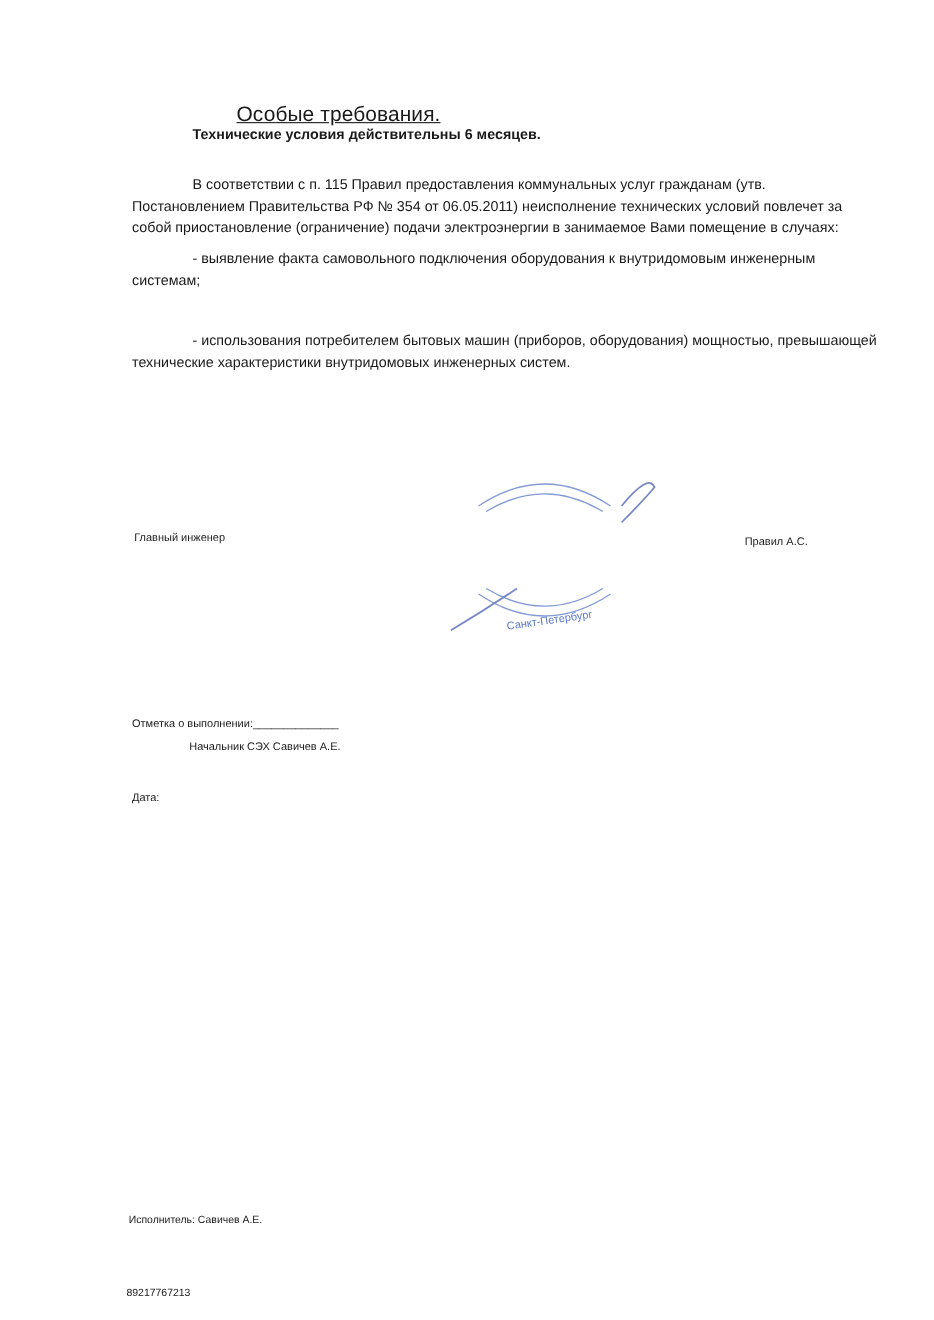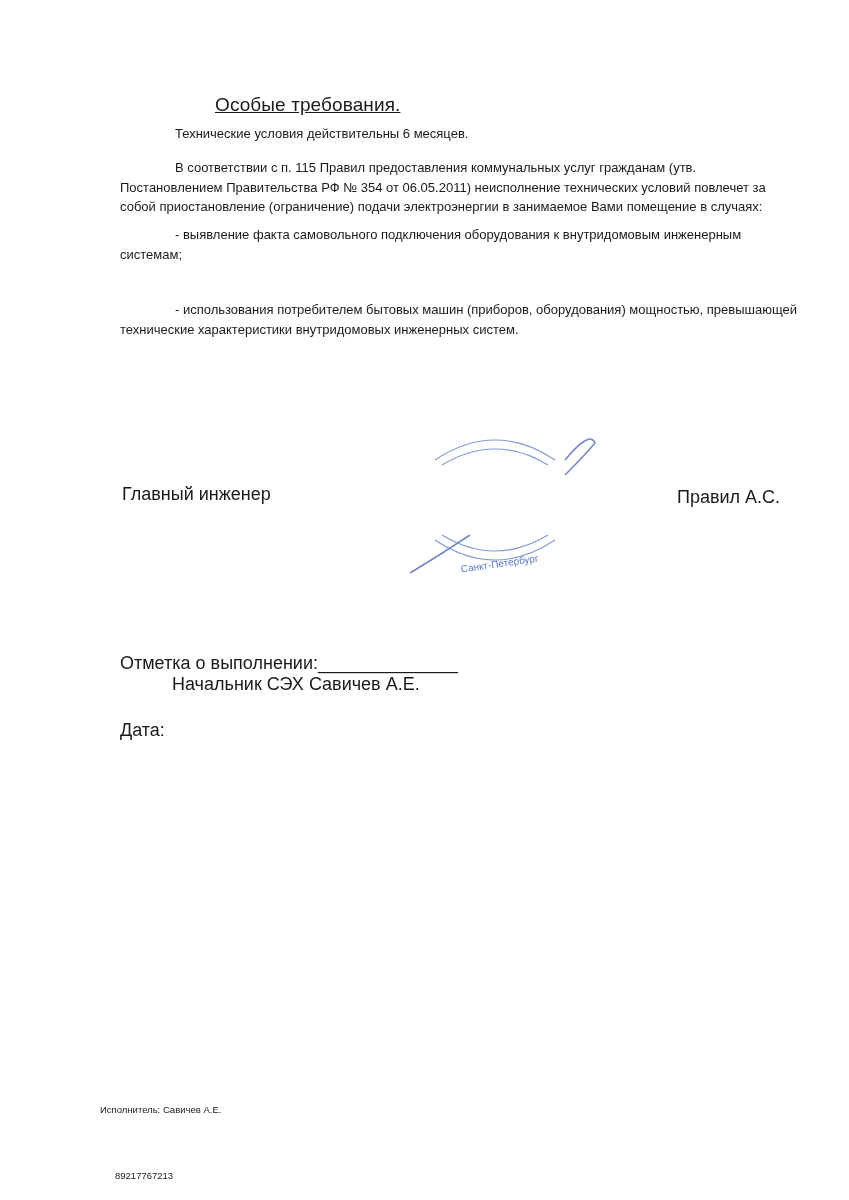--- a/index.html
+++ b/index.html
@@ -4,32 +4,32 @@
 <style>
   html, body { margin: 0; padding: 0; }
   body {
     width: 849px; height: 1200px; background: #ffffff; position: relative; overflow: hidden;
     font-family: "Liberation Sans", "DejaVu Sans", sans-serif; color: #1a1a1a;
   }
   .abs { position: absolute; white-space: nowrap; }
   .heading { left: 175px; top: 94px; font-size: 19px; text-decoration: underline; letter-spacing: 0.1px; margin-left: 40px; }
   .para { position: absolute; left: 120px; width: 680px; font-size: 13px; line-height: 19.5px; white-space: normal; }
   .para .ind { display: inline-block; width: 55px; }
-  .sig { font-size: 18px; }
+  .sig { font-size: 10px; }
   .small { font-size: 9.5px; }
   .stamp { position: absolute; left: 400px; top: 415px; width: 220px; height: 175px; }
 </style>
 </head>
 <body>
 
 <div>
 
   <div class="abs heading">Особые требования.</div>
 
-  <div class="para" style="top:124px;">
+  <div class="para" style="top:112px;font-weight:bold;">
     <span class="ind"></span><span>Технические условия действительны 6 месяцев.</span>
   </div>
 
   <div class="para" style="top:158px;">
     <span class="ind"></span><span>В соответствии с п. 115 Правил предоставления коммунальных услуг гражданам (утв. Постановлением Правительства РФ № 354 от 06.05.2011) неисполнение технических условий повлечет за собой приостановление (ограничение) подачи электроэнергии в занимаемое Вами помещение в случаях:</span>
   </div>
 
   <div class="para" style="top:225px;">
     <span class="ind"></span><span>- выявление факта самовольного подключения оборудования к внутридомовым инженерным системам;</span>
   </div>
@@ -52,16 +52,16 @@
 
   <div class="abs sig" style="left:122px; top:484px;">Главный инженер</div>
   <div class="abs sig" style="left:677px; top:487px;">Правил А.С.</div>
 
   <div class="abs sig" style="left:120px; top:653px;">
     <span>Отметка о выполнении:</span><span>______________</span>
   </div>
   <div class="abs sig" style="left:172px; top:674px;">Начальник СЭХ Савичев А.Е.</div>
   <div class="abs sig" style="left:120px; top:720px;">Дата:</div>
 
-  <div class="abs small" style="left:100px; top:1104px;">Исполнитель: Савичев А.Е.</div>
+  <div class="abs small" style="left:117px; top:1104px;">Исполнитель: Савичев А.Е.</div>
   <div class="abs small" style="left:115px; top:1130px;margin-top:40px;">89217767213</div>
 
 </div>
 
 </body></html>

